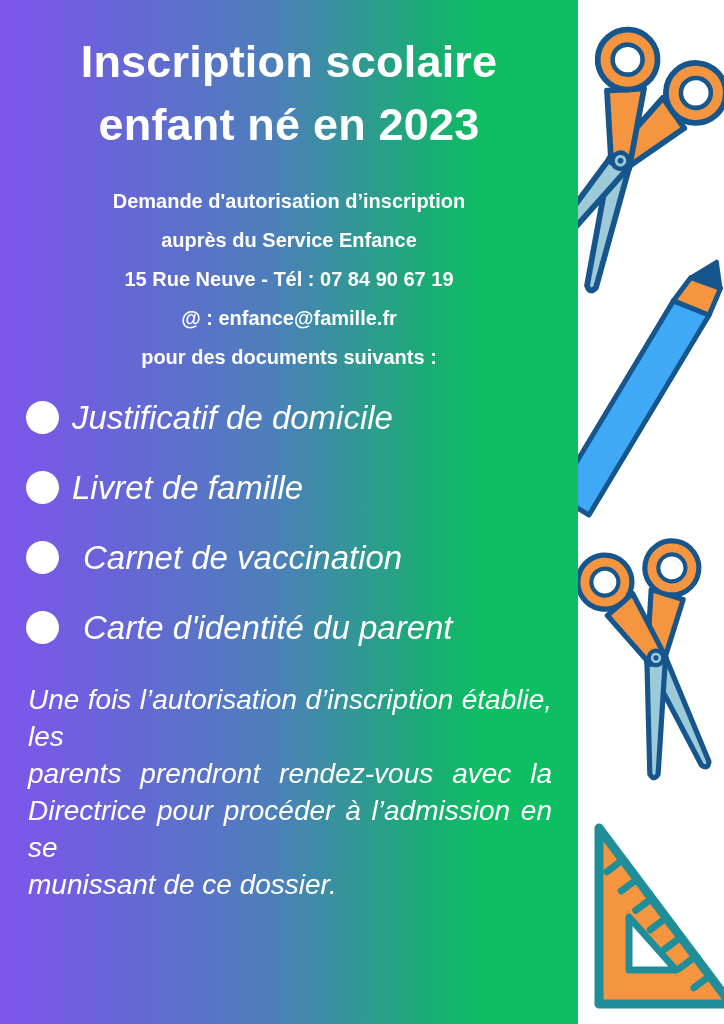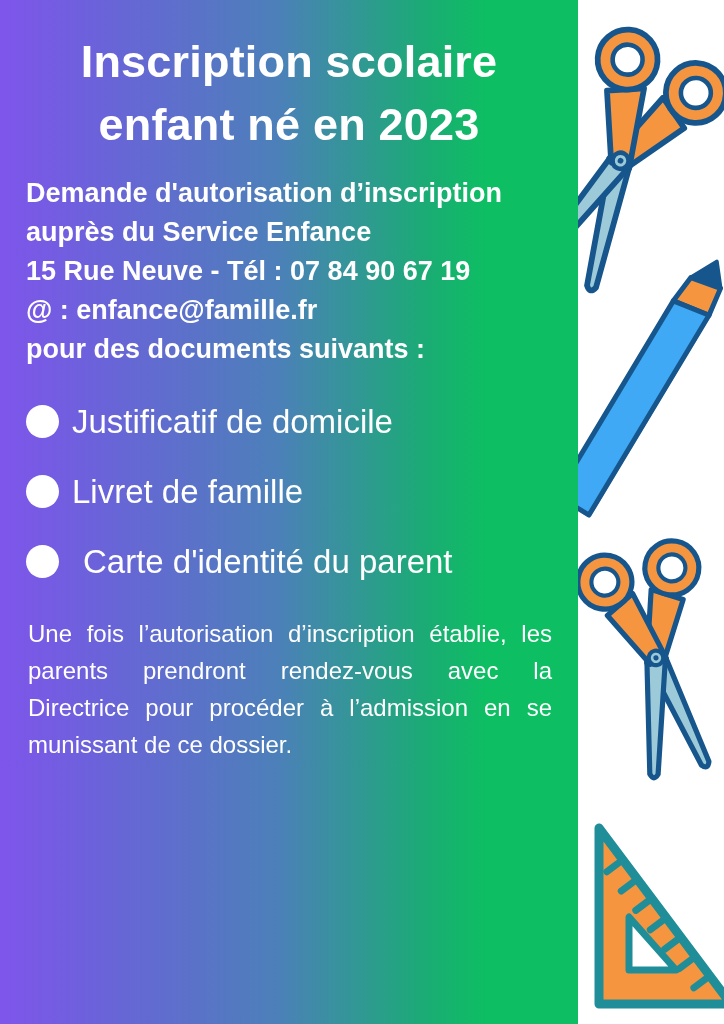--- a/index.html
+++ b/index.html
@@ -8,33 +8,33 @@
     overflow:hidden;font-family:"Liberation Sans",sans-serif;color:#ffffff;
   }
   
   .gradient-panel{
     position:absolute;left:0;top:0;width:578px;height:1024px;
     background:linear-gradient(90deg,#7f55eb 0%,#6a63d9 18%,#4c80b9 48%,#1aac74 74%,#0ebe63 84%,#0ebe63 100%);
     box-sizing:border-box;padding:0 26px;
   }
   .title{margin:30px 0 0;text-align:center;font-size:45px;line-height:63px;font-weight:700;letter-spacing:.2px;}
   .title span{display:block;}
-  .contact{margin-top:18px;font-weight:700;font-size:27px;line-height:39px;}
+  .contact{margin-top:26px;text-align:center;font-weight:700;font-size:20px;line-height:39px;}
   .contact span{display:block;}
-  .docs{list-style:none;margin:36px 0 0;padding:0;}
+  .docs{list-style:none;margin:24px 0 0;padding:0;font-style:italic;}
   .docs li{display:flex;align-items:center;margin-bottom:37px;font-size:33px;line-height:33px;}
   .docs li .dot{width:33px;height:33px;border-radius:50%;background:#ffffff;flex:0 0 auto;margin-right:13px;}
   .docs li.indent .dot{margin-right:24px;}
   .sep{margin:39px 0 0 2px;font-size:27px;line-height:37.5px;}
   .sep-line{display:block;}
   .lead-underline{
     font-style:italic;text-decoration:underline;
     text-underline-offset:6px;text-decoration-thickness:2px;
   }
-  .footer-note{margin:24px 0 0 2px;font-size:24px;line-height:37px;}
+  .footer-note{margin:24px 0 0 2px;font-size:28px;line-height:37px;font-style:italic;}
   .fn-line{display:block;text-align:justify;text-align-last:justify;}
   .fn-line.last{text-align:left;text-align-last:left;}
   
   .art-strip{position:absolute;left:578px;top:0;width:146px;height:1024px;background:#ffffff;overflow:hidden;}
   .art{position:absolute;}
   .art-scissors-top{left:-36px;top:24px;width:150px;height:288px;transform:rotate(26deg);}
   .art-pencil{left:44px;top:238px;width:46px;height:290px;transform:rotate(31deg);}
   .art-scissors-mid{left:12px;top:535px;width:135px;height:260px;transform:rotate(-12deg);}
   .art-ruler{left:12px;top:818px;width:150px;height:195px;}
   .defs-svg{position:absolute;width:0;height:0;}
@@ -95,20 +95,24 @@
       <li>
         <span class="dot"></span>
         <span>Justificatif de domicile</span>
       </li>
       <li>
         <span class="dot"></span>
         <span>Livret de famille</span>
       </li>
       <li class="indent">
         <span class="dot"></span>
+        <span>Carnet de vaccination</span>
+      </li>
+      <li class="indent">
+        <span class="dot"></span>
         <span>Carte d'identité du parent</span>
       </li>
     </ul>
 
 
     <p class="footer-note">
       <span class="fn-line">Une fois l’autorisation d’inscription établie, les</span>
       <span class="fn-line">parents prendront rendez-vous avec la</span>
       <span class="fn-line">Directrice pour procéder à l’admission en se</span>
       <span class="fn-line last">munissant de ce dossier.</span>

